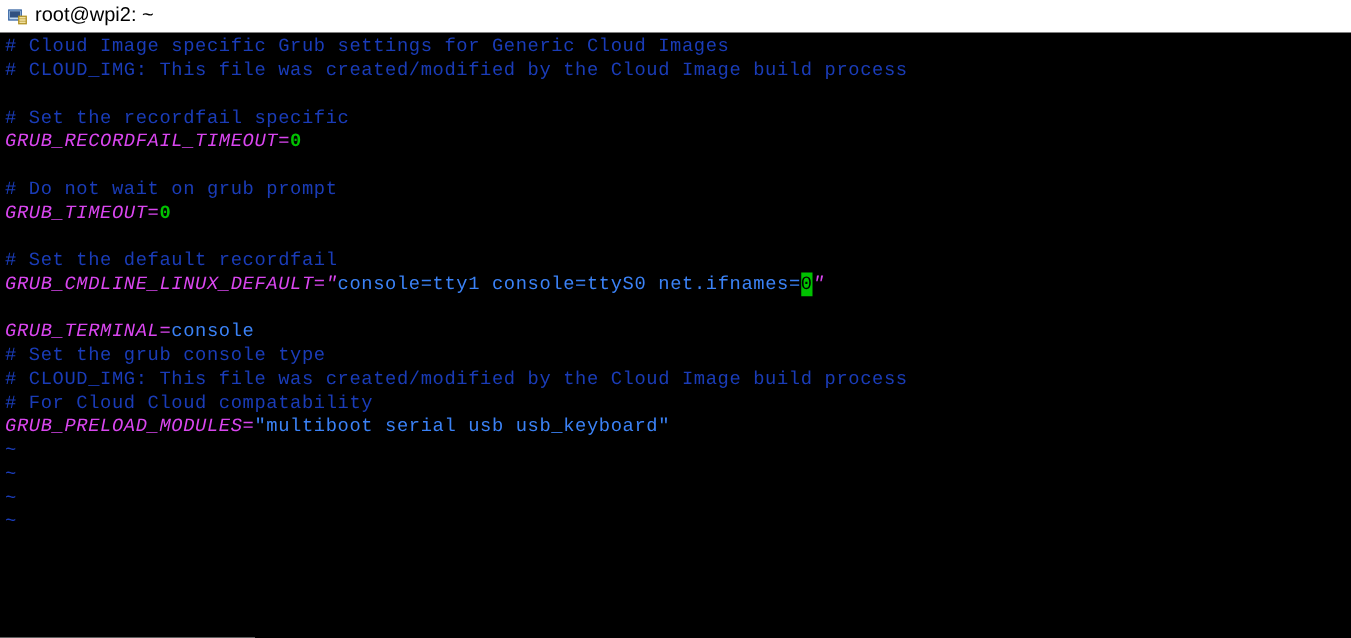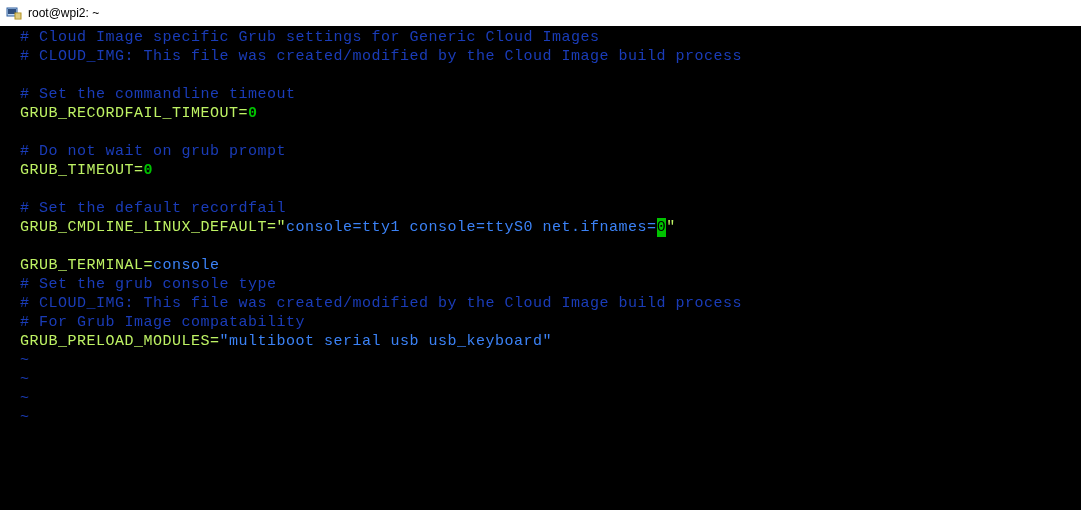--- a/index.html
+++ b/index.html
@@ -11,43 +11,43 @@
       background: #fff;
       overflow: hidden;
     }
     .titlebar {
       height: 26px;
       background: #fff;
       display: flex;
       align-items: center;
       padding: 0 6px;
       font-family: Tahoma, Arial, sans-serif;
-      font-size: 12px;
+      font-size: 16px;
       color: #000;
     }
     .titlebar-icon {
       width: 16px;
       height: 16px;
       margin-right: 6px;
       display: inline-flex;
       align-items: center;
       justify-content: center;
     }
     .terminal {
       background: #000;
       width: 1081px;
       height: 484px;
-      padding: 2px 20px;
+      padding: 2px 4px;
       line-height: 19px;
       letter-spacing: 0.5px;
       position: relative;
     }
     .line { white-space: pre; }
     .comment { color: #1a3cb8; }
-    .white { color: #bef264; }
+    .white { color: #d946ef; font-style: italic; }
     .green { color: #00c200; font-weight: bold; }
     .red { color: #3b82f6; }
     .tilde { color: #1a3cb8; }
     .cursor {
       background: #00c200;
       color: #000;
       display: inline-block;
     }
   </style>
 </head>
@@ -63,31 +63,31 @@
       <line x1="9" y1="12" x2="15" y2="12" stroke="#b09020" stroke-width="0.5"></line>
     </svg>
   </span>
   <span>root@wpi2: ~</span>
 </div>
 
 <div class="terminal">
   <div class="line"><span class="comment"># Cloud Image specific Grub settings for Generic Cloud Images</span></div>
   <div class="line"><span class="comment"># CLOUD_IMG: This file was created/modified by the Cloud Image build process</span></div>
   <div class="line">&nbsp;</div>
-  <div class="line"><span class="comment"># Set the commandline timeout</span></div>
+  <div class="line"><span class="comment"># Set the recordfail specific</span></div>
   <div class="line"><span class="white">GRUB_RECORDFAIL_TIMEOUT=</span><span class="green">0</span></div>
   <div class="line">&nbsp;</div>
   <div class="line"><span class="comment"># Do not wait on grub prompt</span></div>
   <div class="line"><span class="white">GRUB_TIMEOUT=</span><span class="green">0</span></div>
   <div class="line">&nbsp;</div>
   <div class="line"><span class="comment"># Set the default recordfail</span></div>
   <div class="line"><span class="white">GRUB_CMDLINE_LINUX_DEFAULT=</span><span class="white">"</span><span class="red">console=tty1 console=ttyS0 net.ifnames=</span><span class="cursor">0</span><span class="white">"</span></div>
   <div class="line">&nbsp;</div>
   <div class="line"><span class="white">GRUB_TERMINAL=</span><span class="red">console</span></div>
   <div class="line"><span class="comment"># Set the grub console type</span></div>
   <div class="line"><span class="comment"># CLOUD_IMG: This file was created/modified by the Cloud Image build process</span></div>
-  <div class="line"><span class="comment"># For Grub Image compatability</span></div>
+  <div class="line"><span class="comment"># For Cloud Cloud compatability</span></div>
   <div class="line"><span class="white">GRUB_PRELOAD_MODULES=</span><span class="red">"multiboot serial usb usb_keyboard"</span></div>
   <div class="line"><span class="tilde">~</span></div>
   <div class="line"><span class="tilde">~</span></div>
   <div class="line"><span class="tilde">~</span></div>
   <div class="line"><span class="tilde">~</span></div>
 </div>
 
 </body></html>

